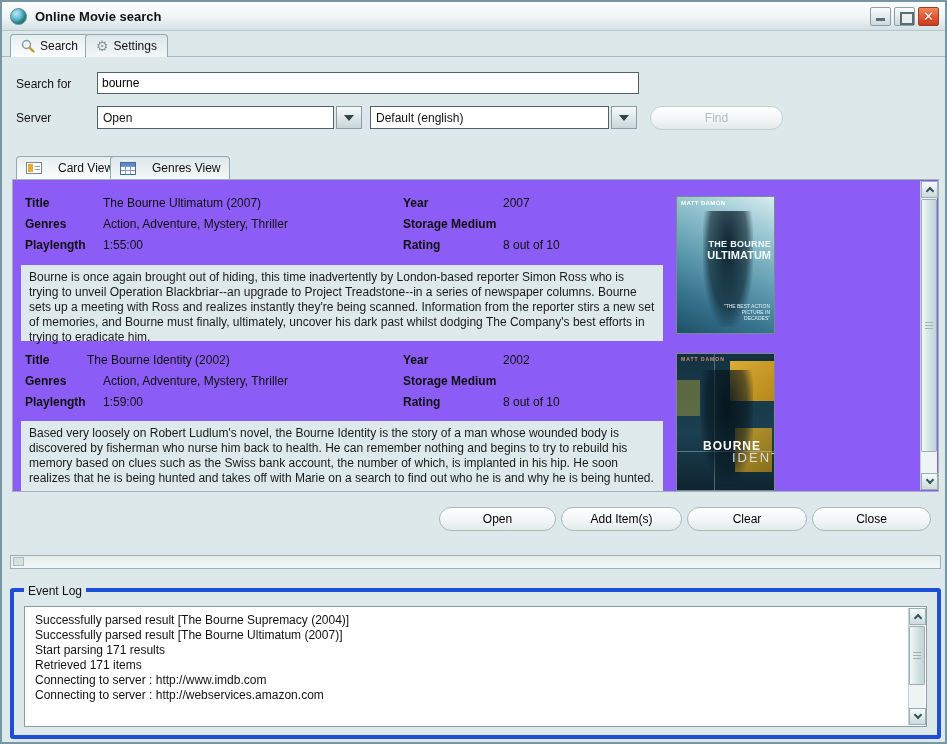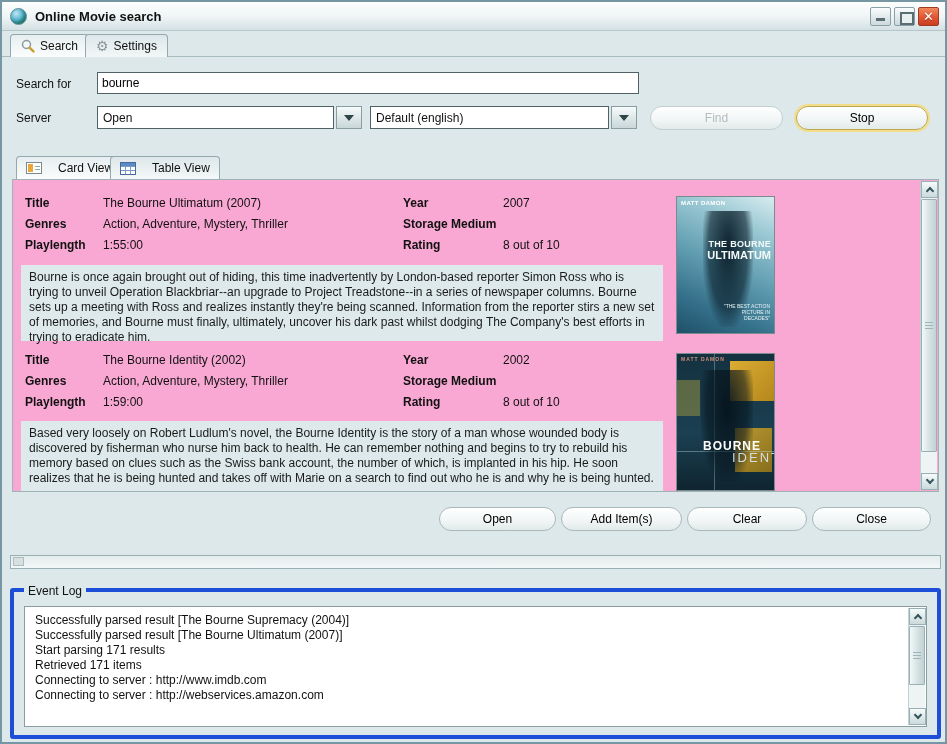--- a/index.html
+++ b/index.html
@@ -98,21 +98,21 @@
     background: repeating-linear-gradient(180deg, #8aa 0 1px, transparent 1px 3px); }
   .table-view-icon { width: 16px; height: 13px; border: 1px solid #4a6a9a; background: #fff; position: relative; }
   .table-view-icon::before { content: ""; position: absolute; inset: 0; 
     background: linear-gradient(180deg, #5a8ac8 0 3px, transparent 3px),
       repeating-linear-gradient(90deg, transparent 0 4px, #7a9ac8 4px 5px),
       repeating-linear-gradient(180deg, transparent 0 3px, #7a9ac8 3px 4px); }
 
   
   .results-panel {
     position: absolute; left: 10px; top: 177px; width: 927px; height: 313px;
-    border: 1px solid #9fb3b7; background: #f9a8d4; overflow: hidden;
+    border: 1px solid #9fb3b7; background: #8b5cf6; overflow: hidden;
   }
   .meta-label { position: absolute; font-weight: bold; }
   .meta-value { position: absolute; }
   .desc-box {
     position: absolute; left: 8px; width: 642px;
     background: #dde9ea; padding: 5px 8px; line-height: 15px; color: #1a1a1a;
   }
 
   .poster { position: absolute; left: 663px; width: 99px; height: 138px; border: 1px solid #7a8a8e; overflow: hidden; }
   .poster-ultimatum { background: linear-gradient(205deg, #d8ecef 0%, #9cc9d4 22%, #5f9cb0 52%, #35708a 78%, #1f5068 100%); }
@@ -225,30 +225,29 @@
     </div>
   </div>
   <div class="combo combo-lang">
     <div class="combo-field">Default (english)</div>
     <div class="combo-arrow-btn">
       <span class="tri-down"></span>
     </div>
   </div>
 
   <button class="pill-btn find-btn" disabled="">Find</button>
-  <button class="pill-btn stop-btn">Stop</button>
 
   <div class="view-tabs">
     <div class="vtab vtab-card">
       <span class="card-view-icon"></span>
       <span>Card View</span>
     </div>
     <div class="vtab vtab-table">
       <span class="table-view-icon"></span>
-      <span>Table View</span>
+      <span>Genres View</span>
     </div>
   </div>
 
   <div class="results-panel">
 
     <div class="meta-label" style="left:12px;top:16px;">Title</div>
     <div class="meta-value" style="left:90px;top:16px;">The Bourne Ultimatum (2007)</div>
     <div class="meta-label" style="left:390px;top:16px;">Year</div>
     <div class="meta-value" style="left:490px;top:16px;">2007</div>
     <div class="meta-label" style="left:12px;top:37px;">Genres</div>
@@ -266,21 +265,21 @@
       <div class="p1-title">
         <div class="p1-line1">THE BOURNE</div>
         <div class="p1-line2">ULTIMATUM</div>
       </div>
       <div class="p1-tagline">"THE BEST ACTION PICTURE IN DECADES"</div>
     </div>
 
     <div class="desc-box" style="top:85px;height:76px;">Bourne is once again brought out of hiding, this time inadvertently by London-based reporter Simon Ross who is trying to unveil Operation Blackbriar--an upgrade to Project Treadstone--in a series of newspaper columns. Bourne sets up a meeting with Ross and realizes instantly they're being scanned. Information from the reporter stirs a new set of memories, and Bourne must finally, ultimately, uncover his dark past whilst dodging The Company's best efforts in trying to eradicate him.</div>
 
     <div class="meta-label" style="left:12px;top:173px;">Title</div>
-    <div class="meta-value" style="left:90px;top:173px;">The Bourne Identity (2002)</div>
+    <div class="meta-value" style="left:74px;top:173px;">The Bourne Identity (2002)</div>
     <div class="meta-label" style="left:390px;top:173px;">Year</div>
     <div class="meta-value" style="left:490px;top:173px;">2002</div>
     <div class="meta-label" style="left:12px;top:194px;">Genres</div>
     <div class="meta-value" style="left:90px;top:194px;">Action, Adventure, Mystery, Thriller</div>
     <div class="meta-label" style="left:390px;top:194px;">Storage Medium</div>
     <div class="meta-value" style="left:490px;top:194px;"></div>
     <div class="meta-label" style="left:12px;top:215px;">Playlength</div>
     <div class="meta-value" style="left:90px;top:215px;">1:59:00</div>
     <div class="meta-label" style="left:390px;top:215px;">Rating</div>
     <div class="meta-value" style="left:490px;top:215px;">8 out of 10</div>

